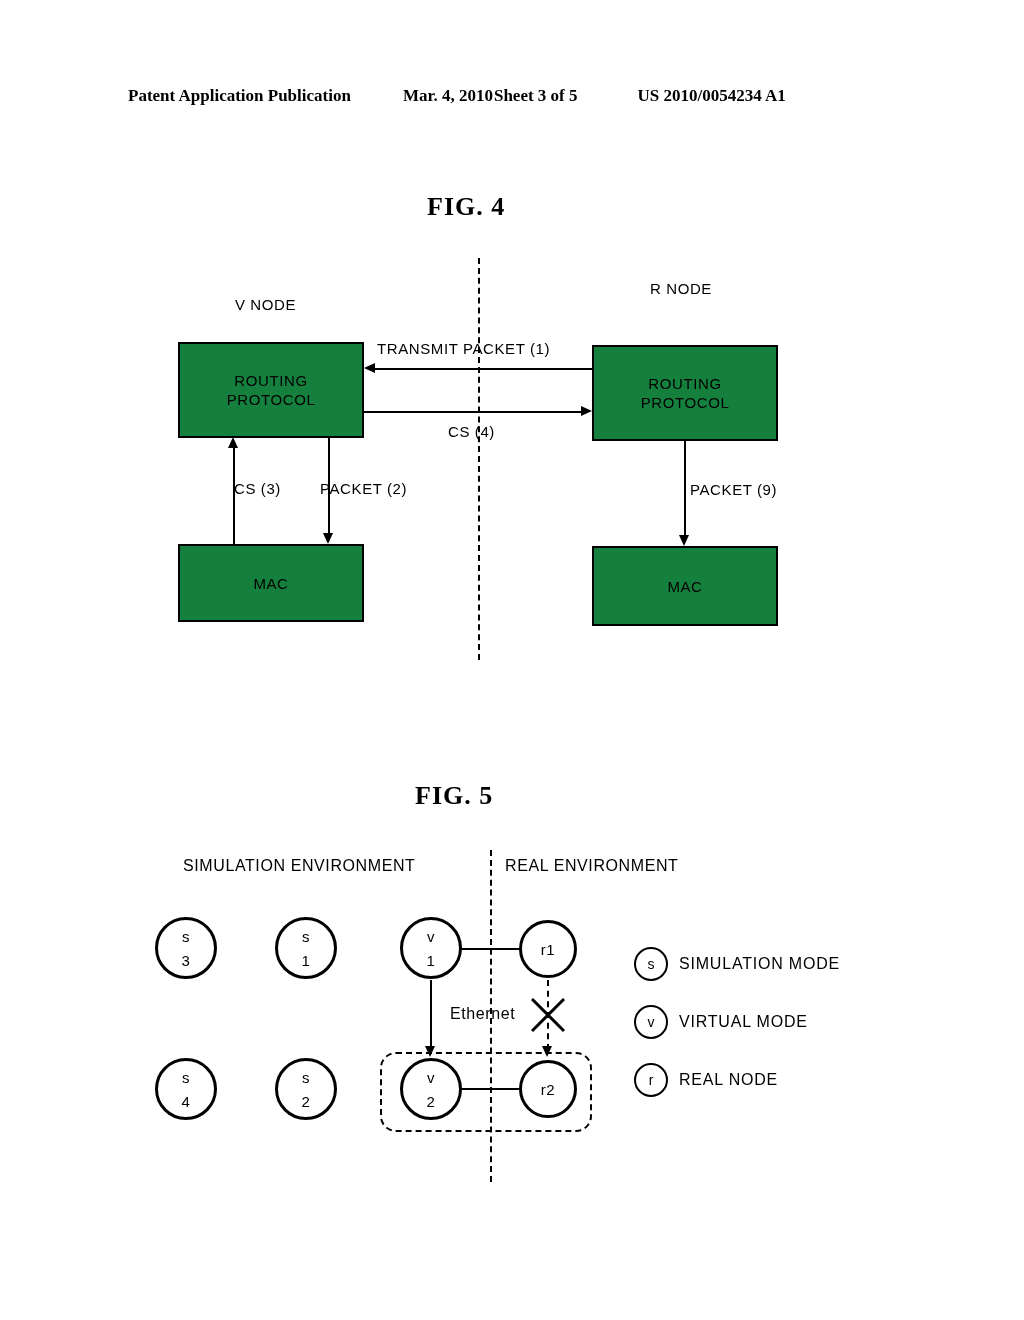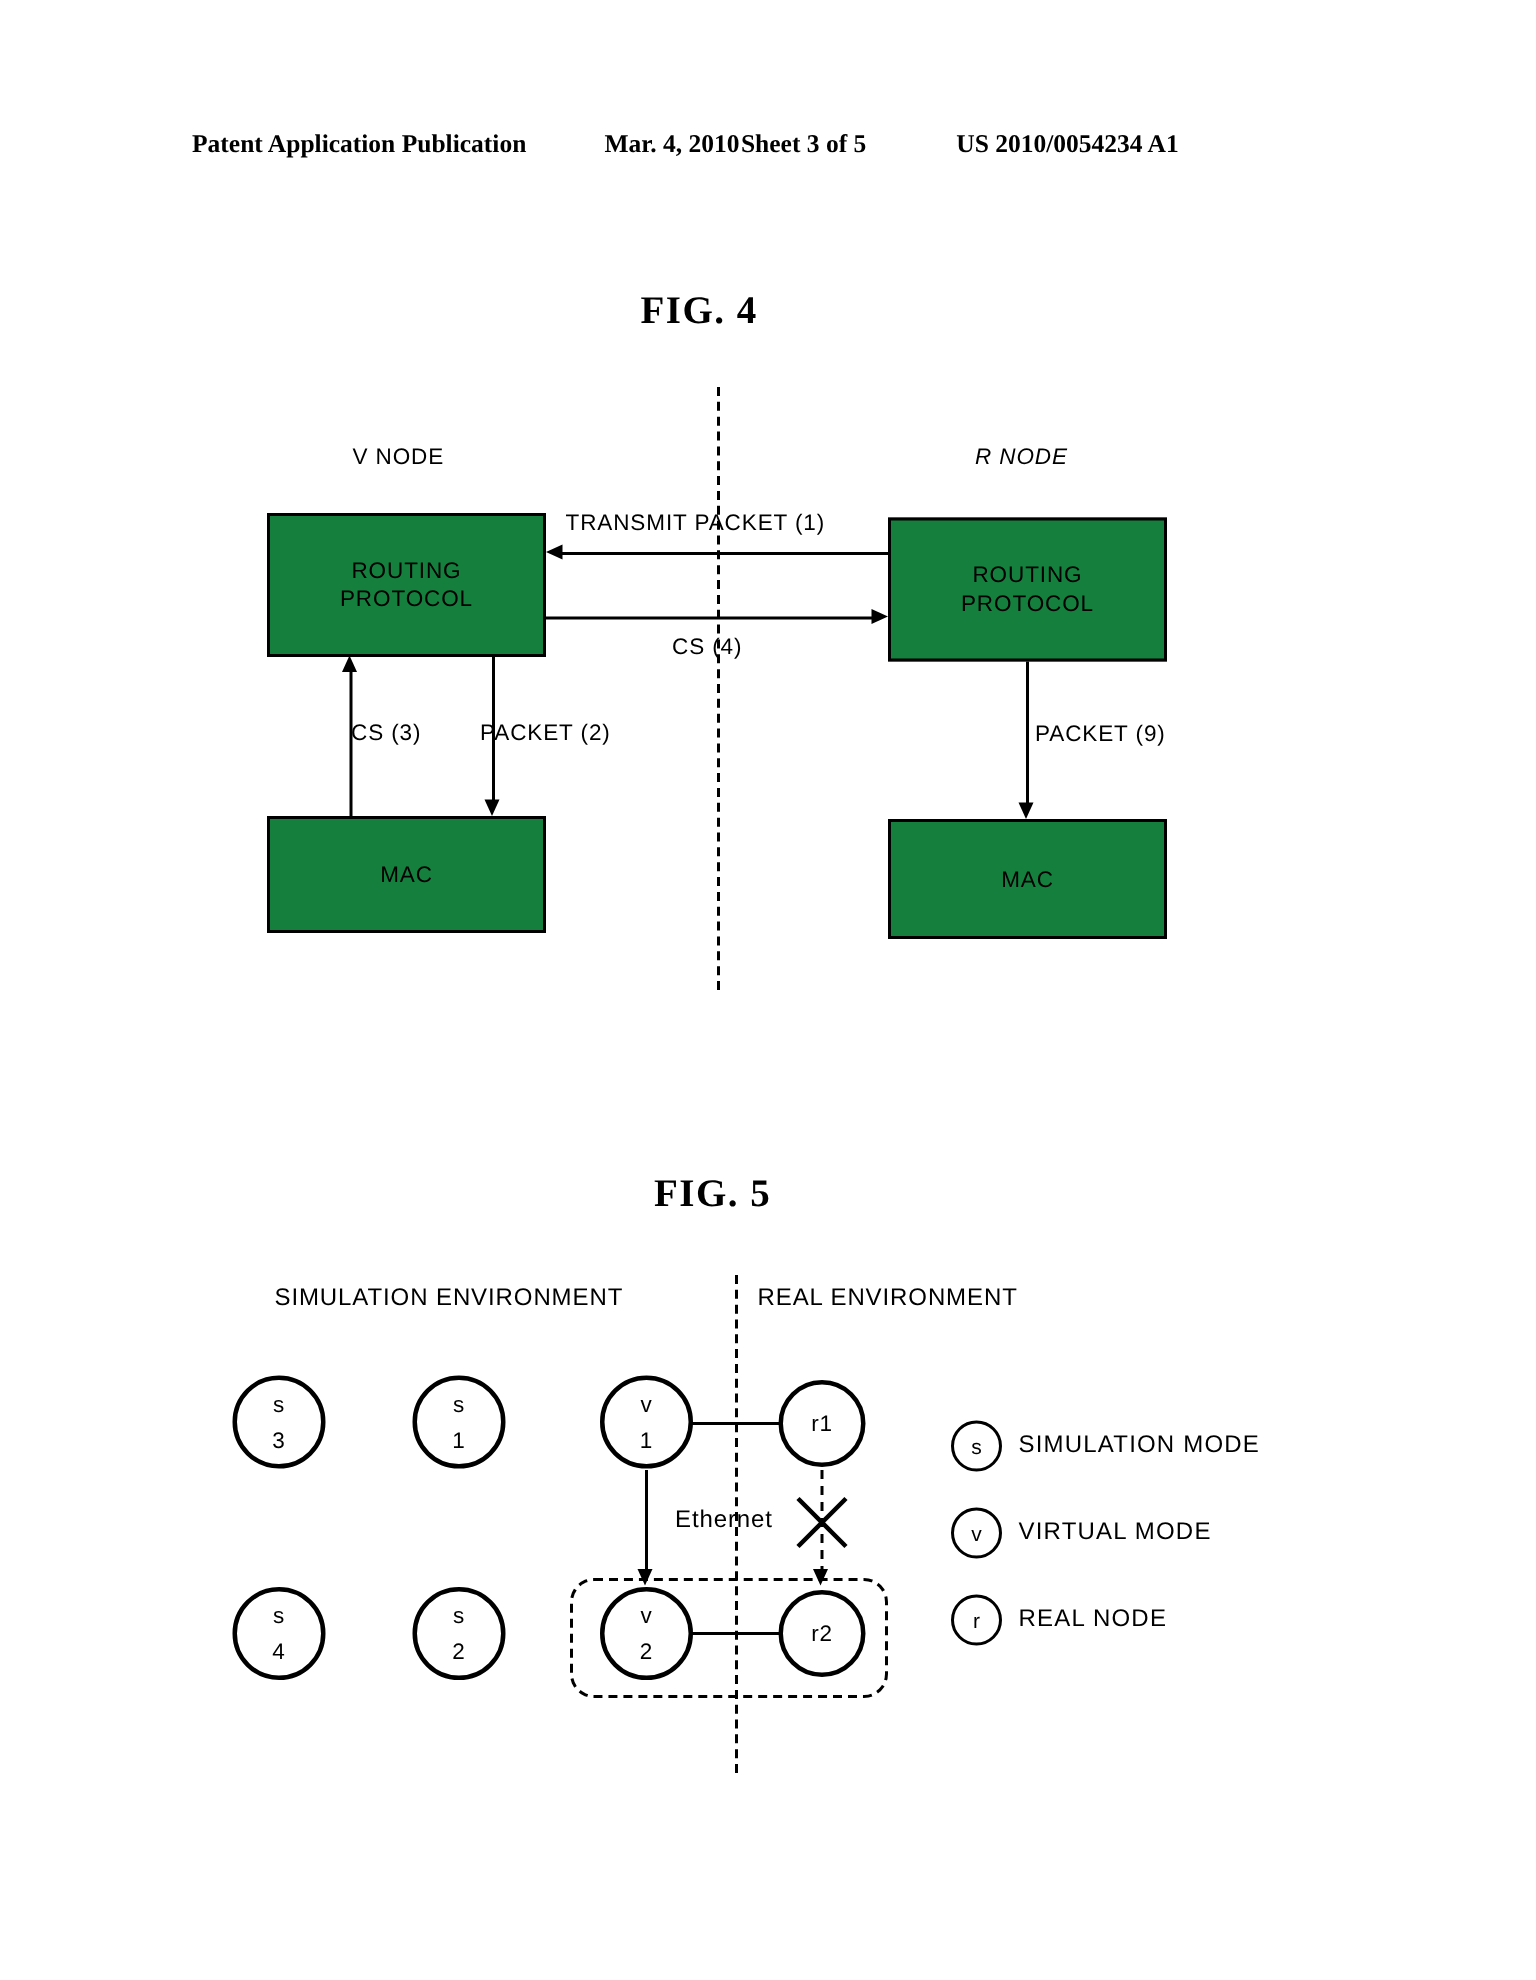--- a/index.html
+++ b/index.html
@@ -45,21 +45,21 @@
   
   .fig-title {
     position: absolute;
     font-family: "Liberation Serif", serif;
     font-weight: bold;
     font-size: 26px;
     letter-spacing: 1px;
     white-space: nowrap;
   }
   #fig4-title { top: 192px; left: 427px; }
-  #fig5-title { top: 781px; left: 436px; text-align: right; }
+  #fig5-title { top: 781px; left: 415px; text-align: right; }
 
   
   .dgm {
     position: absolute;
     font-family: "Liberation Sans", sans-serif;
   }
   .box {
     position: absolute;
     border: 2px solid #000;
     background: #15803d;
@@ -166,21 +166,21 @@
     <span class="h-num">US 2010/0054234 A1</span>
   </div>
 
   <div class="fig-title" id="fig4-title">FIG.  4</div>
 
   <div class="dgm" style="left:0;top:0;width:1024px;height:700px;">
 
     <div class="vdash" style="left:478px; top:258px; height:402px;"></div>
 
     <div class="lbl" style="left:235px; top:296px;">V NODE</div>
-    <div class="lbl" style="left:650px; top:296px;font-style:italic;">R NODE</div>
+    <div class="lbl" style="left:650px; top:280px;">R NODE</div>
 
     <div class="box" style="left:178px; top:342px; width:186px; height:96px;">
       <div>
         <div>ROUTING</div>
         <div>PROTOCOL</div>
       </div>
     </div>
 
     <div class="box" style="left:592px; top:345px; width:186px; height:96px;">
       <div>

